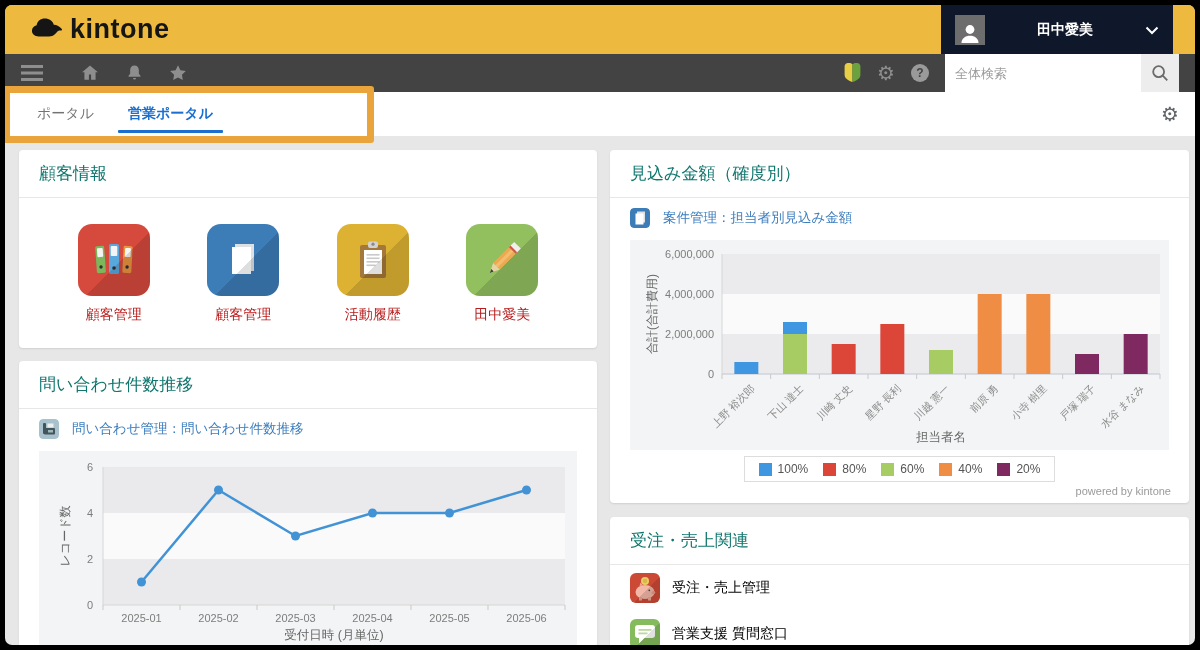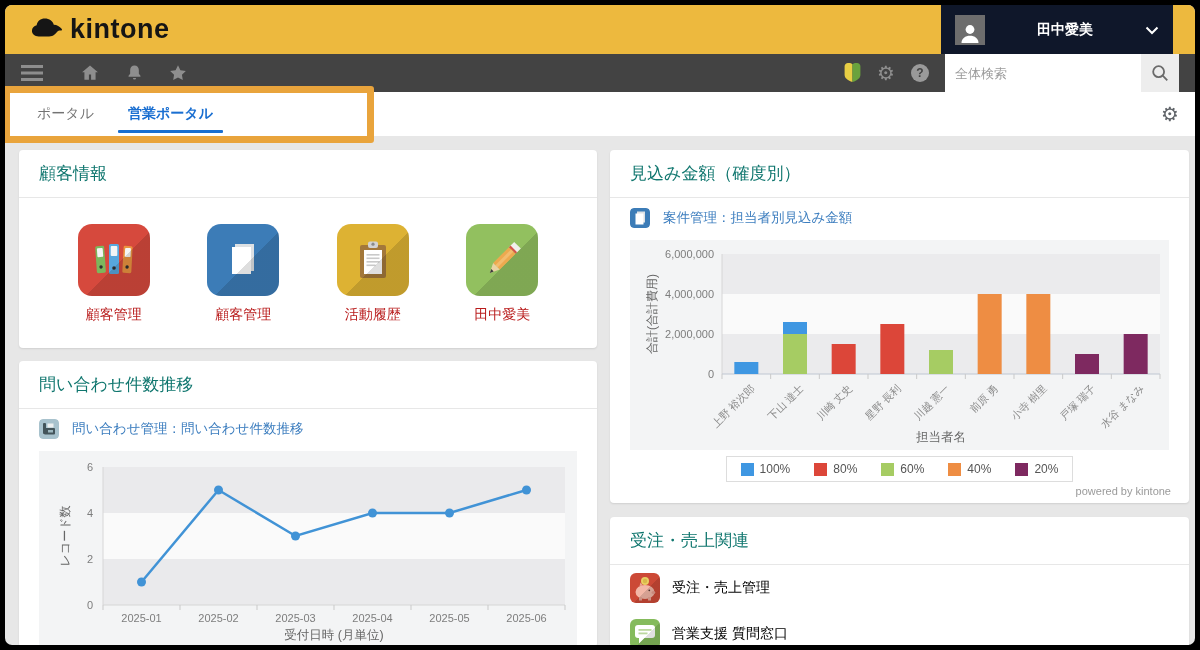--- a/index.html
+++ b/index.html
@@ -50,21 +50,21 @@
   .tile::after{content:"";position:absolute;inset:0;background:linear-gradient(135deg,transparent 55%,rgba(0,0,0,0.13) 55.5%);}
   .app-label{font-size:14px;color:#b91c1c;}
 
   
   .applink-row{display:flex;align-items:center;gap:13px;padding:10px 20px 4px;font-size:13.5px;color:#3d7ebf;cursor:pointer;}
   .linkicon{width:20px;height:20px;border-radius:4px;flex:none;display:flex;align-items:center;justify-content:center;overflow:hidden;}
 
   .chart-box{margin:8px 20px 0 20px;background:#f3f4f5;padding:4px 4px 0 4px;}
 
   .legend-wrap{display:flex;justify-content:center;margin:6px 16px 0;}
-  .legend-box{display:flex;gap:24px;border:1px solid #ddd;background:#fff;padding:5px 14px;align-items:center;}
+  .legend-box{display:flex;gap:15px;border:1px solid #ddd;background:#fff;padding:5px 14px;align-items:center;}
   .legend-item{display:flex;gap:6px;align-items:center;font-size:12px;color:#555;}
   .swatch{width:13px;height:13px;flex:none;}
   .powered{text-align:right;color:#9a9a9a;font-size:11px;padding:3px 18px 6px;}
 
   
   .order-row{display:flex;align-items:center;gap:12px;padding:8px 20px;cursor:pointer;}
   .order-icon{width:30px;height:30px;border-radius:6px;position:relative;overflow:hidden;flex:none;display:flex;align-items:center;justify-content:center;}
   .order-icon::after{content:"";position:absolute;inset:0;background:linear-gradient(135deg,transparent 55%,rgba(0,0,0,0.12) 55.5%);}
   .order-label{font-size:14px;color:#000000;}
 

